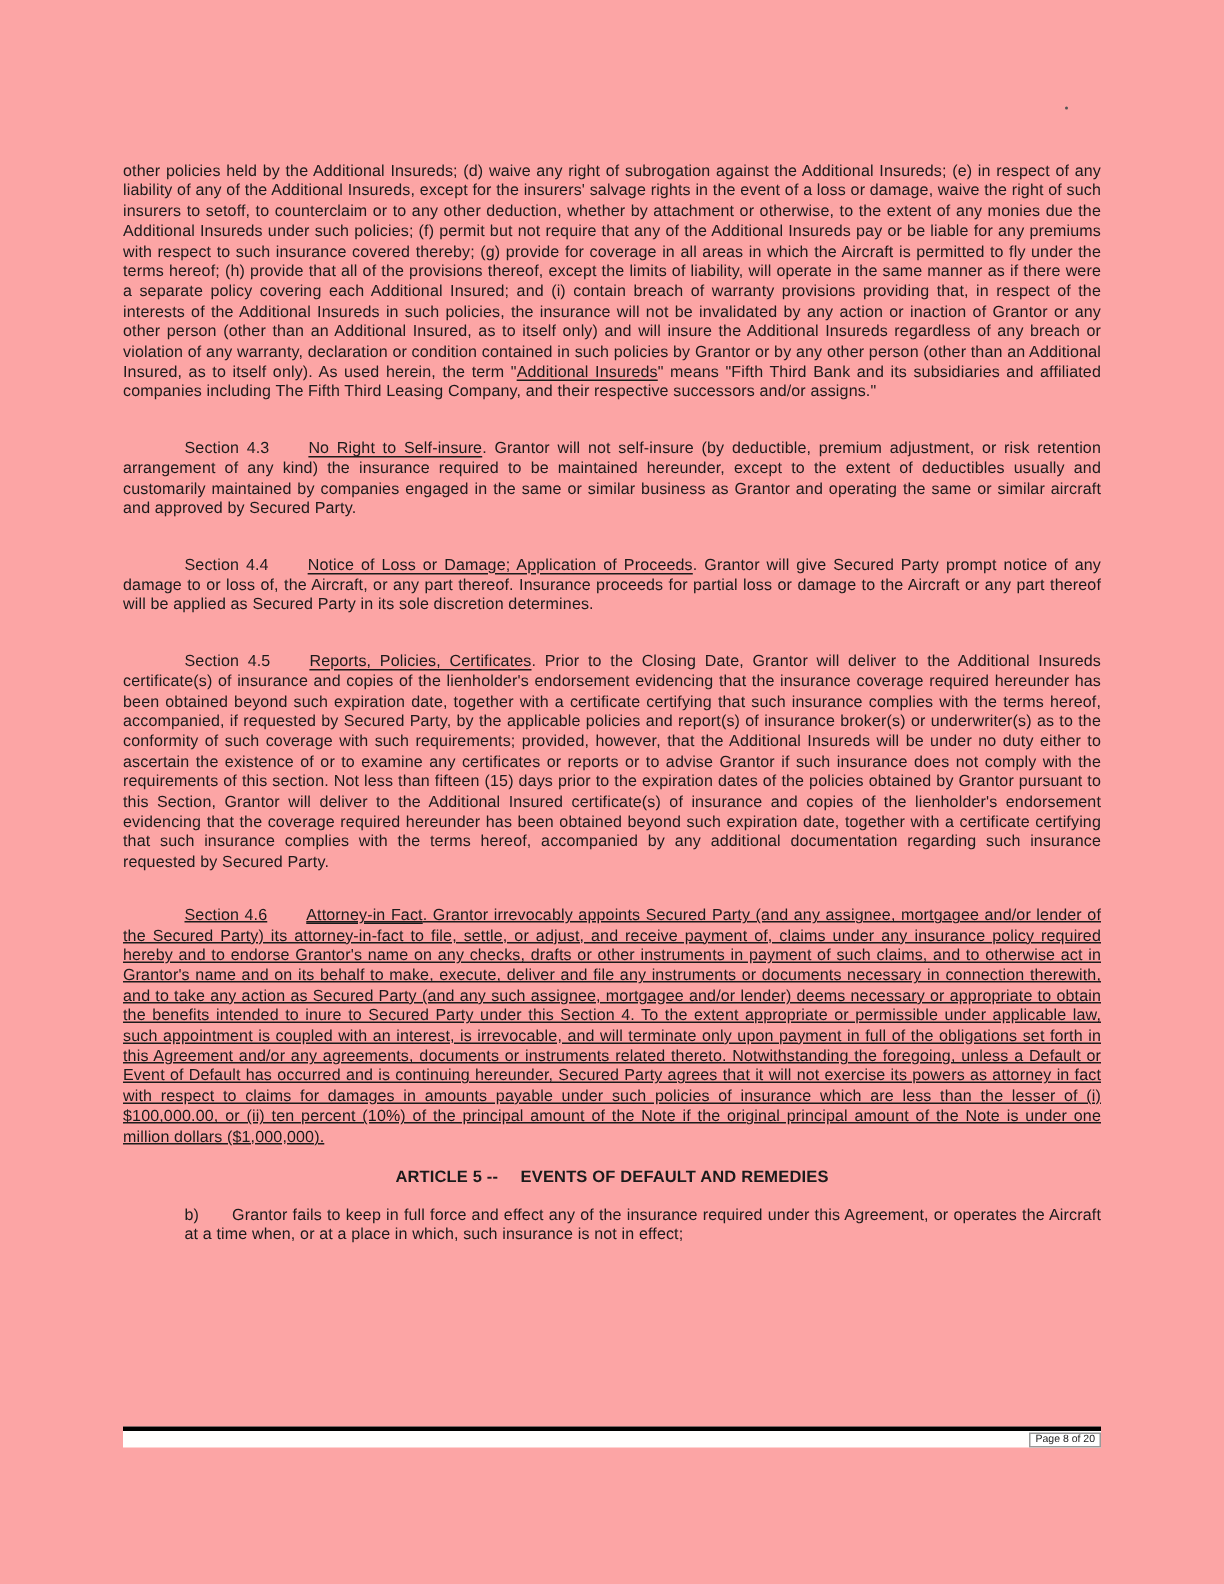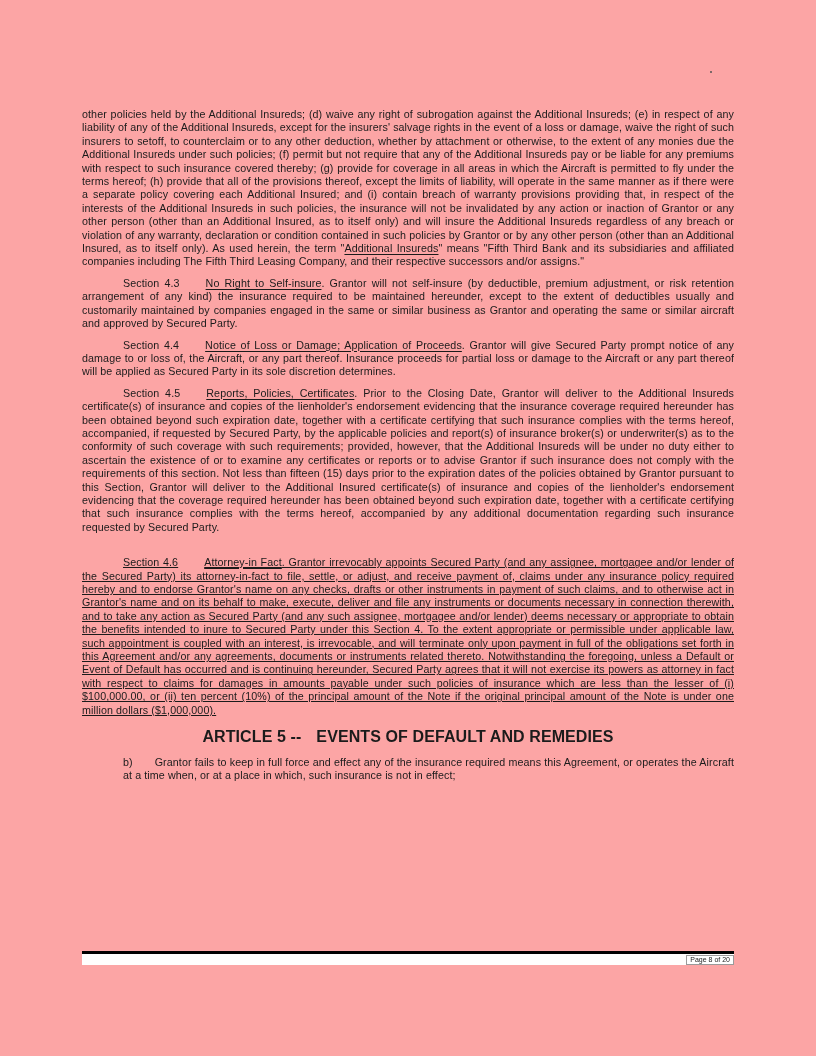--- a/index.html
+++ b/index.html
@@ -19,32 +19,32 @@
     top: 108px;
     width: 652px;
   }
   .para {
     margin: 0;
     font-size: 10.7px;
     line-height: 13.4px;
     text-align: justify;
     letter-spacing: 0.1px;
   }
-  .sec { text-indent: 41px; margin-top: 8px; }
+  .sec { text-indent: 41px; margin-top: 24px; }
   .mt-lg { margin-top: 22px; text-decoration: underline; }
   .u { text-decoration: underline; text-underline-offset: 1.5px; }
   .it { }
   .gap { display: inline-block; width: 26px; }
   .gap-sm { display: inline-block; width: 22px; }
   .gap-art { display: inline-block; width: 15px; }
   .article {
     margin-top: 13px;
     text-align: center;
     font-weight: bold;
-    font-size: 16px;
+    font-size: 11px;
     line-height: 14px;
     letter-spacing: 0.1px;
   }
   .subitem {
     margin-left: 41px;
     margin-top: 12px;
     font-size: 10.7px;
     line-height: 13.4px;
     text-align: justify;
     letter-spacing: 0.1px;
@@ -84,21 +84,21 @@
     <p class="para sec"><span>Section 4.4</span><span class="gap"></span><span class="u">Notice of Loss or Damage; Application of Proceeds</span><span>. Grantor will give Secured Party prompt notice of any damage to or loss of, the Aircraft, or any part thereof. Insurance proceeds for partial loss or damage to the Aircraft or any part thereof will be applied as Secured Party in its sole discretion determines.</span></p>
 
     <p class="para sec"><span>Section 4.5</span><span class="gap"></span><span class="u">Reports, Policies, Certificates</span><span>. Prior to the Closing Date, Grantor will deliver to the Additional Insureds certificate(s) of insurance and copies of the lienholder's endorsement evidencing that the insurance coverage required hereunder has been obtained beyond such expiration date, together with a certificate certifying that such insurance complies with the terms hereof, accompanied, if requested by Secured Party, by the applicable policies and report(s) of insurance broker(s) or underwriter(s) as to the conformity of such coverage with such requirements; </span><span class="it">provided, however,</span><span> that the Additional Insureds will be under no duty either to ascertain the existence of or to examine any certificates or reports or to advise Grantor if such insurance does not comply with the requirements of this section. Not less than fifteen (15) days prior to the expiration dates of the policies obtained by Grantor pursuant to this Section, Grantor will deliver to the Additional Insured certificate(s) of insurance and copies of the lienholder's endorsement evidencing that the coverage required hereunder has been obtained beyond such expiration date, together with a certificate certifying that such insurance complies with the terms hereof, accompanied by any additional documentation regarding such insurance requested by Secured Party.</span></p>
 
     <p class="para sec mt-lg"><span>Section 4.6</span><span class="gap"></span><span class="u">Attorney-in Fact</span><span>. Grantor irrevocably appoints Secured Party (and any assignee, mortgagee and/or lender of the Secured Party) its attorney-in-fact to file, settle, or adjust, and receive payment of, claims under any insurance policy required hereby and to endorse Grantor's name on any checks, drafts or other instruments in payment of such claims, and to otherwise act in Grantor's name and on its behalf to make, execute, deliver and file any instruments or documents necessary in connection therewith, and to take any action as Secured Party (and any such assignee, mortgagee and/or lender) deems necessary or appropriate to obtain the benefits intended to inure to Secured Party under this Section 4. To the extent appropriate or permissible under applicable law, such appointment is coupled with an interest, is irrevocable, and will terminate only upon payment in full of the obligations set forth in this Agreement and/or any agreements, documents or instruments related thereto. Notwithstanding the foregoing, unless a Default or Event of Default has occurred and is continuing hereunder, Secured Party agrees that it will not exercise its powers as attorney in fact with respect to claims for damages in amounts payable under such policies of insurance which are less than the lesser of (i) $100,000.00, or (ii) ten percent (10%) of the principal amount of the Note if the original principal amount of the Note is under one million dollars ($1,000,000).</span></p>
 
     <div class="article"><span>ARTICLE 5 --</span><span class="gap-art"></span><span>EVENTS OF DEFAULT AND REMEDIES</span></div>
 
 
 
-    <div class="subitem"><span>b)</span><span class="gap-sm"></span><span>Grantor fails to keep in full force and effect any of the insurance required means this Agreement, or operates the Aircraft at a time when, or at a place in which, such insurance is not in effect;</span></div>
+    <div class="subitem"><span>b)</span><span class="gap-sm"></span><span>Grantor fails to keep in full force and effect any of the insurance required under this Agreement, or operates the Aircraft at a time when, or at a place in which, such insurance is not in effect;</span></div>
 
   </div>
 
   <div class="footer">
     <div class="rule"></div>
     <div class="pageno"><span class="box">Page 8 of 20</span></div>
   </div>
 </div>
 
 </body></html>

